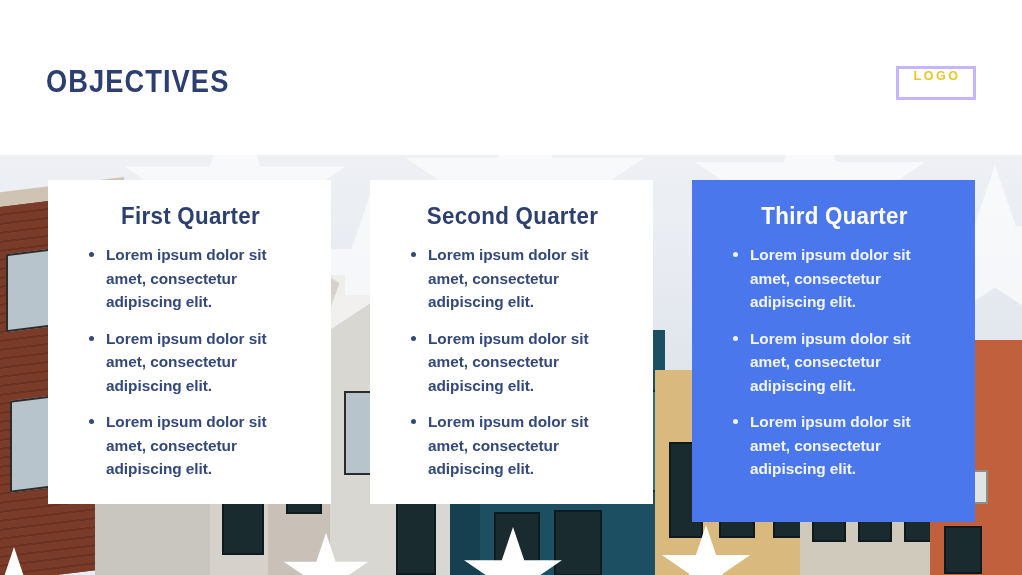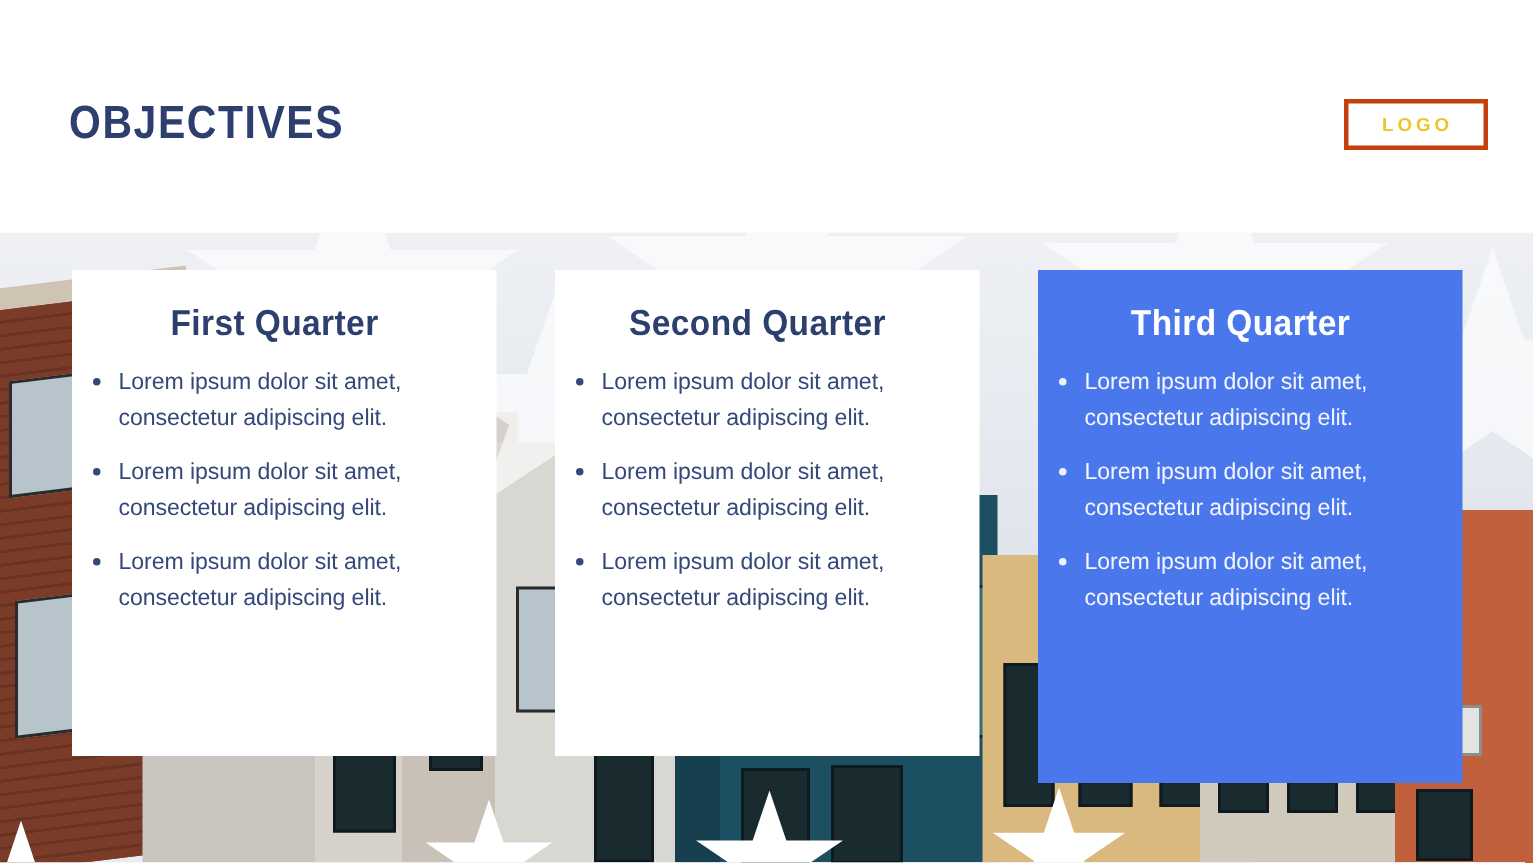--- a/index.html
+++ b/index.html
@@ -13,23 +13,23 @@
   
   .header{position:absolute;left:0;top:0;width:1022px;height:155px;background:#ffffff;z-index:30;}
   .page-title{
     position:absolute;left:46px;top:64px;
     font-family:"Liberation Sans Narrow","Liberation Sans",sans-serif;
     font-size:31px;font-weight:bold;letter-spacing:1.2px;
     color:#2c3f6e;transform:scaleX(.88);transform-origin:left center;
     white-space:nowrap;
   }
   .logo-box{
-    position:absolute;left:896px;top:66px;width:96px;height:34px;
-    border:3px solid #c2410c;box-sizing:border-box;
-    display:flex;align-items:center;justify-content:center;
+    position:absolute;left:896px;top:66px;width:80px;height:34px;
+    border:3px solid #c4b5fd;box-sizing:border-box;
+    display:flex;align-items:flex-start;justify-content:center;
   }
   .logo-text{
     font-size:12.5px;font-weight:bold;letter-spacing:2.6px;
     color:#e9c62b;white-space:nowrap;padding-left:2px;
   }
 
   
   .photo{position:absolute;left:0;top:155px;width:1022px;height:420px;overflow:hidden;background:#e9ecf1;}
   .sky{position:absolute;left:0;top:0;width:1022px;height:230px;
        background:linear-gradient(180deg,#eef0f4 0%,#e6eaf0 60%,#dfe4ea 100%);}
@@ -59,36 +59,36 @@
 
   
   .star-faint{position:absolute;background:rgba(255,255,255,.62);
     clip-path:polygon(50% 0%,61% 35%,98% 35%,68% 57%,79% 91%,50% 70%,21% 91%,32% 57%,2% 35%,39% 35%);}
   
   .star-solid{position:absolute;background:#ffffff;
     clip-path:polygon(50% 0%,61% 35%,98% 35%,68% 57%,79% 91%,50% 70%,21% 91%,32% 57%,2% 35%,39% 35%);}
 
   
   .card{position:absolute;top:180px;width:283px;height:324px;box-sizing:border-box;
-        padding:22px 18px 10px 5px;z-index:20;}
+        padding:22px 18px 10px 20px;z-index:20;}
   .card-white{background:#ffffff;}
   .card-blue{background:#4a78ec;}
   .card1{left:48px;}
   .card2{left:370px;}
   .card3{left:692px;height:342px;}
 
   .card-title{
     font-family:"Liberation Sans Narrow","Liberation Sans",sans-serif;
     font-size:24px;font-weight:bold;text-align:center;
     letter-spacing:.3px;margin:0 0 13px 0;transform:scaleX(.93);
   }
   .title-navy{color:#2c3f6e;}
   .title-white{color:#ffffff;}
 
-  ul.bullets{margin:0;padding:0 4px 0 26px;list-style:none;}
+  ul.bullets{margin:12px;padding:0 4px 0 26px;list-style:none;font-weight:bold;}
   ul.bullets li{
     position:relative;font-size:15.4px;line-height:23.5px;
     margin-bottom:13px;letter-spacing:-.05px;
   }
   ul.bullets li::before{
     content:"";position:absolute;left:-17px;top:9px;
     width:5px;height:5px;border-radius:50%;
   }
   .txt-navy li{color:#34497a;}
   .txt-navy li::before{background:#34497a;}

